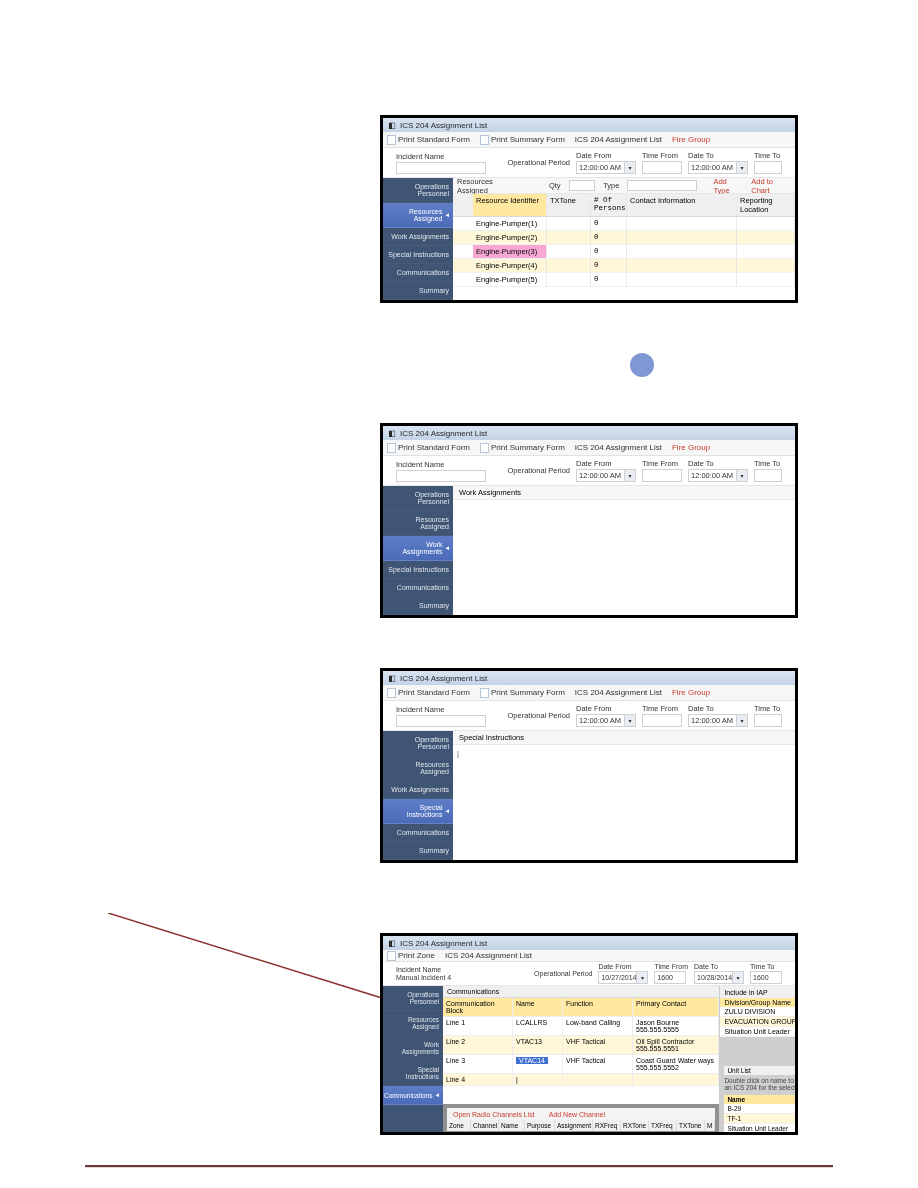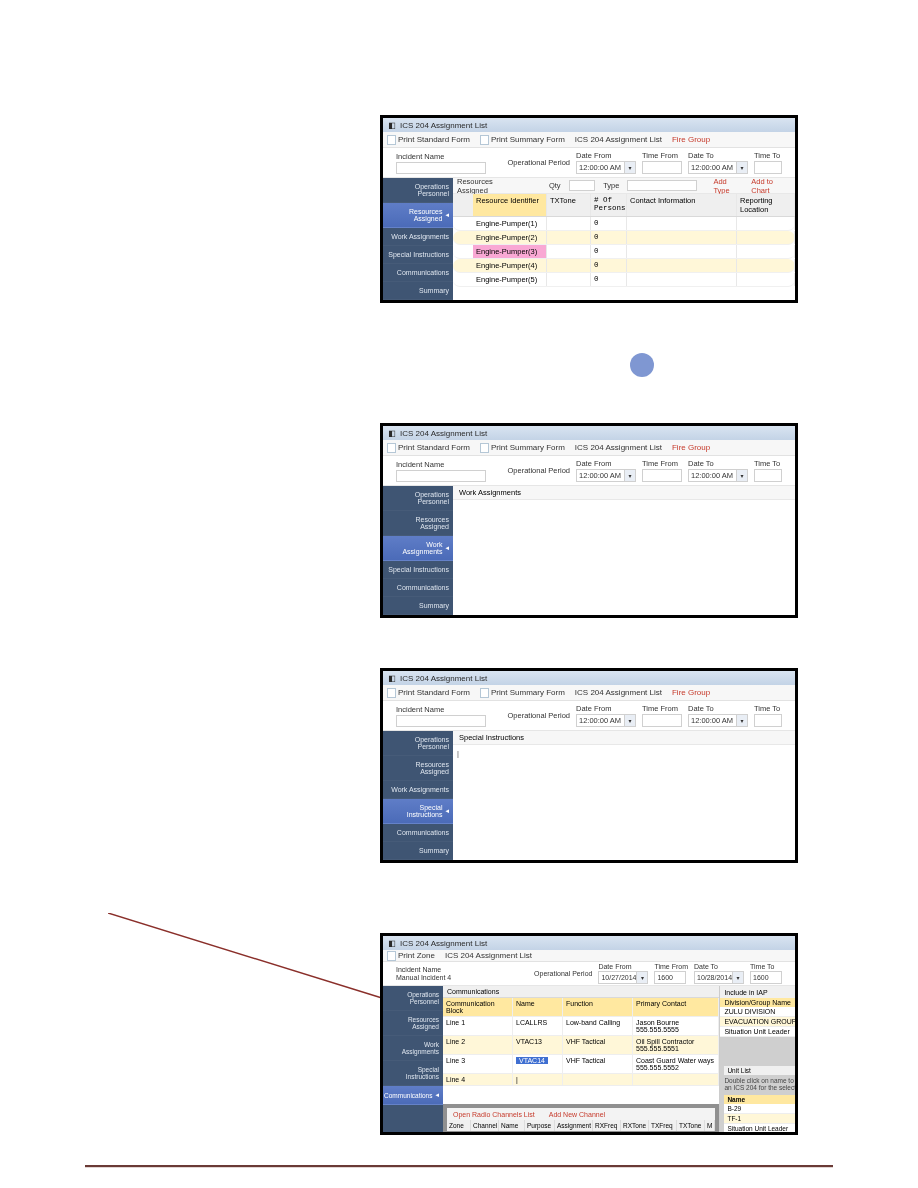--- a/index.html
+++ b/index.html
@@ -124,21 +124,21 @@
   .table .th > div, .table .tr > div {
     padding:2px 3px; border-right:1px solid #e8e8e8;
   }
   .col-resid { width:74px; background:#ffe8a0;margin-left:20px; }
   .table .th .col-resid { background:#ffe8a0; }
   .col-leader { width:44px; }
   .col-persons { width:36px;font-family:Liberation Mono, monospace; }
   .col-contact { width:110px; }
   .col-loc { flex:1; }
   .table .tr {
-    display:flex; border-bottom:1px solid #f0f0f0;border-radius:7px;
+    display:flex; border-bottom:1px solid #f0f0f0;
   }
   .table .tr.alt { background:#fff7d8; }
   .section-title {
     background:#f7f7f7; border-bottom:1px solid #e8e8e8;
     height:14px; display:flex; align-items:center; padding:0 6px;
     font-size:7.5px;
   }
   .textarea { flex:1; padding:4px; font-size:7.5px; color:#555; min-height:86px; }
 
   

